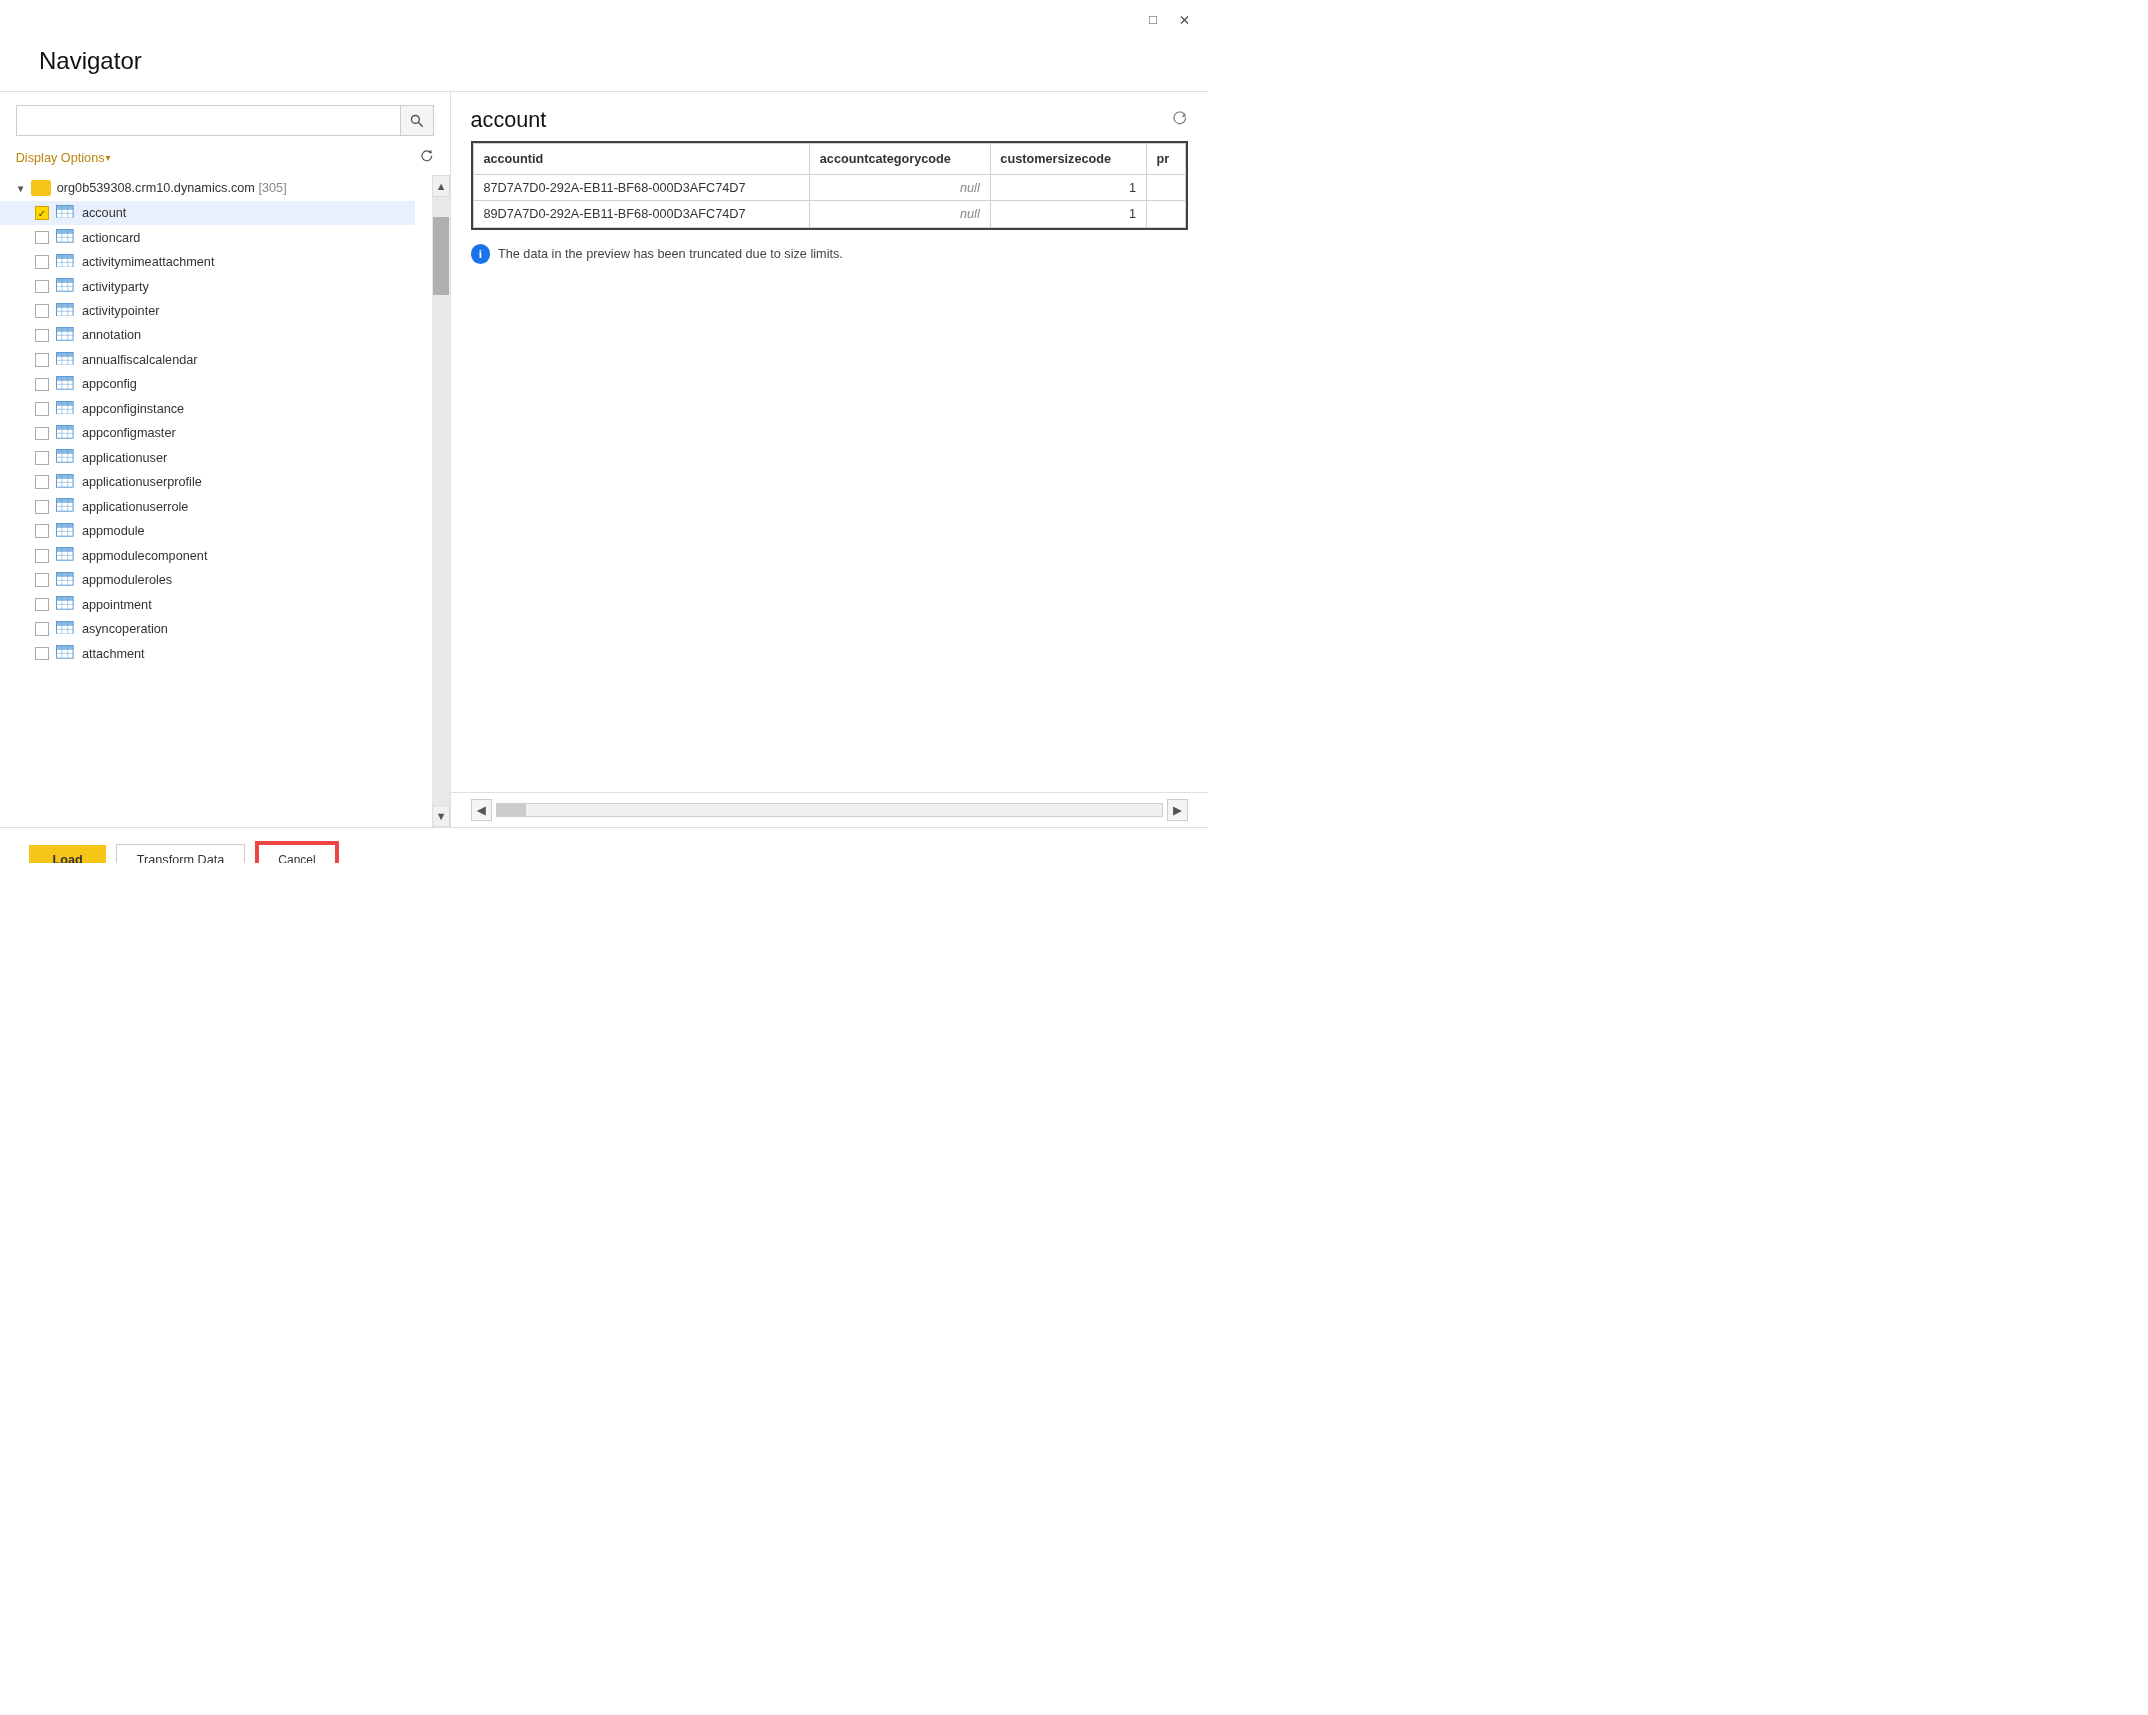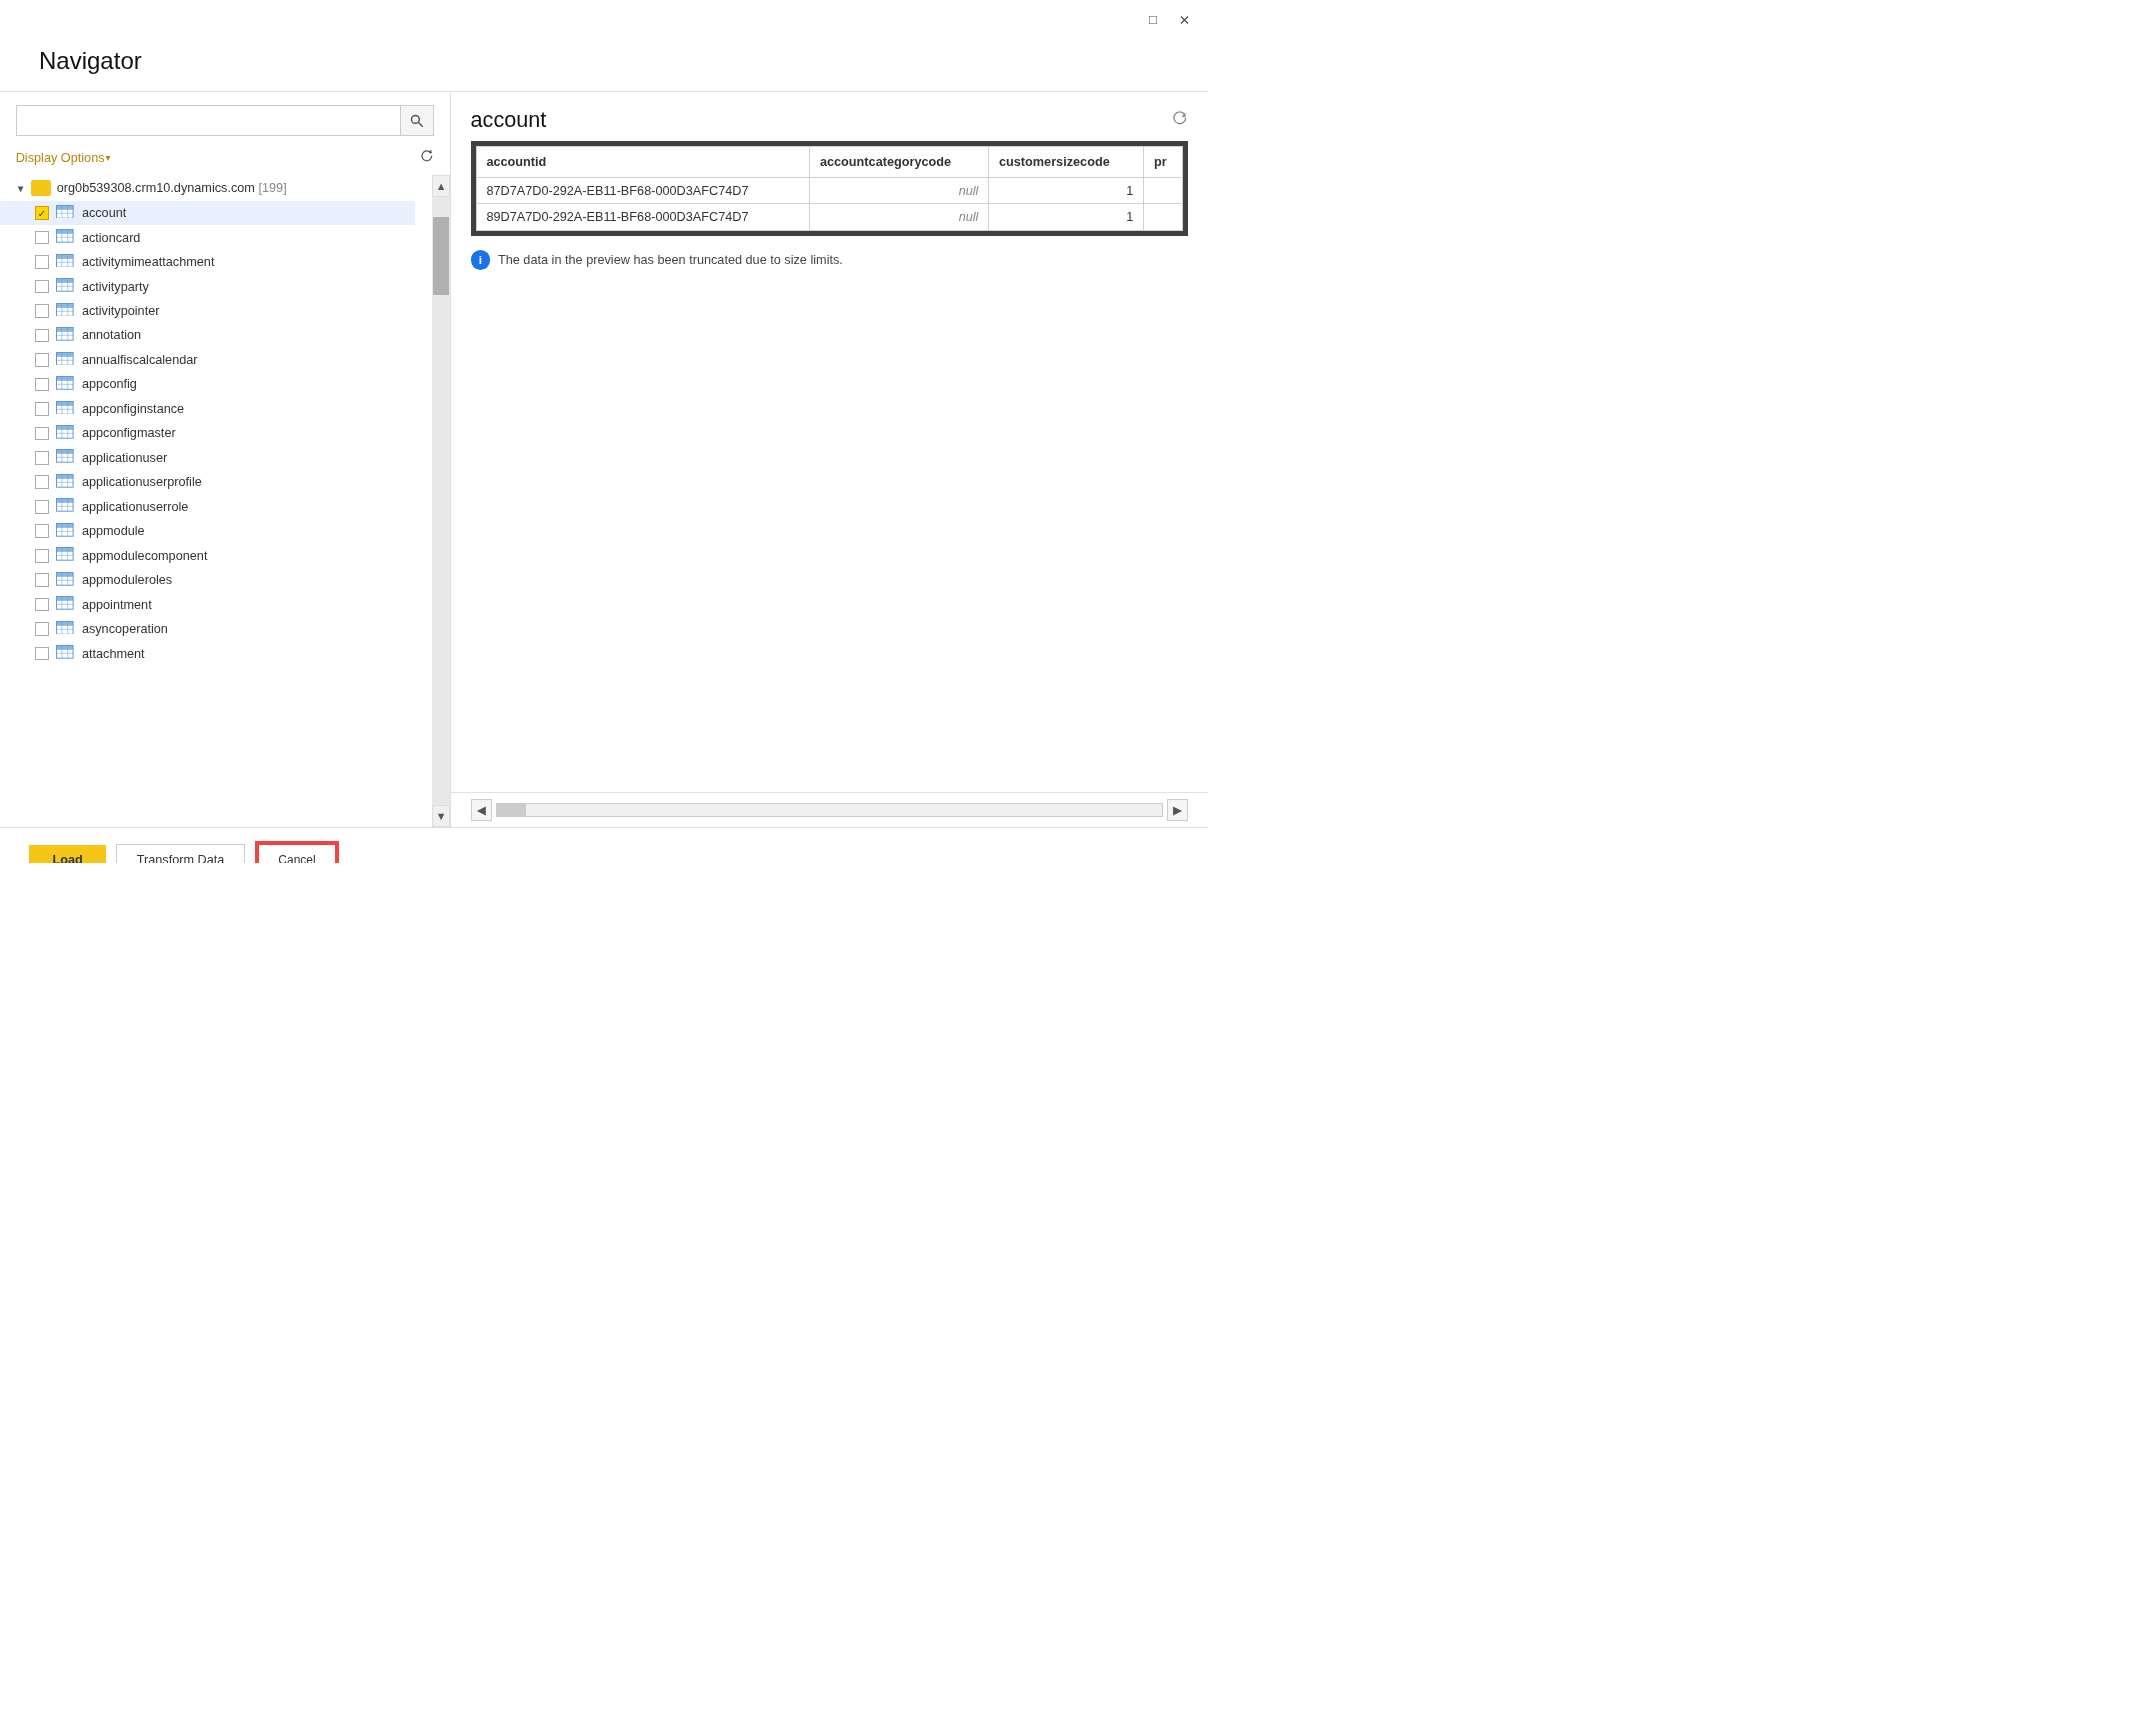--- a/index.html
+++ b/index.html
@@ -195,21 +195,21 @@
     }
     .preview-refresh-icon {
       font-size: 17.6px;
       color: #555;
       cursor: pointer;
     }
 
     
     .data-table-container {
       margin: 0 19.6px;
-      border: 5px solid #404040;
+      border: 2px solid #404040;
       overflow: hidden;
     }
     .data-table {
       width: 100%;
       border-collapse: collapse;
       font-size: 12.7px;
     }
     .data-table th {
       background: #fff;
       border: 1px solid #d0d0d0;
@@ -414,21 +414,21 @@
     </div>
 
     <div class="left-panel-inner">
       <div class="tree-list">
 
         <div class="tree-root">
           <span class="tree-root-arrow">▼</span>
           <span class="folder-icon"></span>
           <span>
             <span>org0b539308.crm10.dynamics.com</span>
-            <span class="tree-root-count">[199]</span>
+            <span class="tree-root-count">[305]</span>
           </span>
         </div>
 
         <div id="tree-items-container">
             <div class="tree-item selected">
               <div class="tree-item-checkbox checked"></div>
               <span><svg width="17.6" height="13.7" viewBox="0 0 18 14" fill="none">
       <rect x="0.5" y="0.5" width="17" height="13" stroke="#5b9bd5" stroke-width="1" fill="white"></rect>
       <rect x="0.5" y="0.5" width="17" height="4" fill="#5b9bd5" opacity="0.7"></rect>
       <line x1="0.5" y1="4.5" x2="17.5" y2="4.5" stroke="#5b9bd5" stroke-width="0.5"></line>

